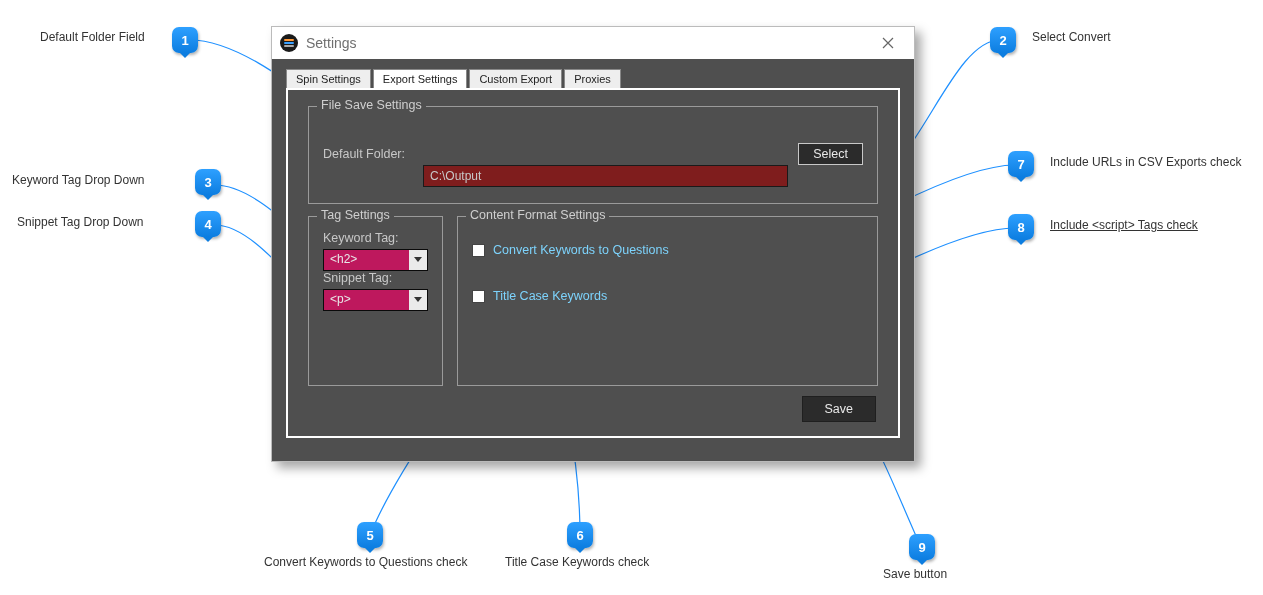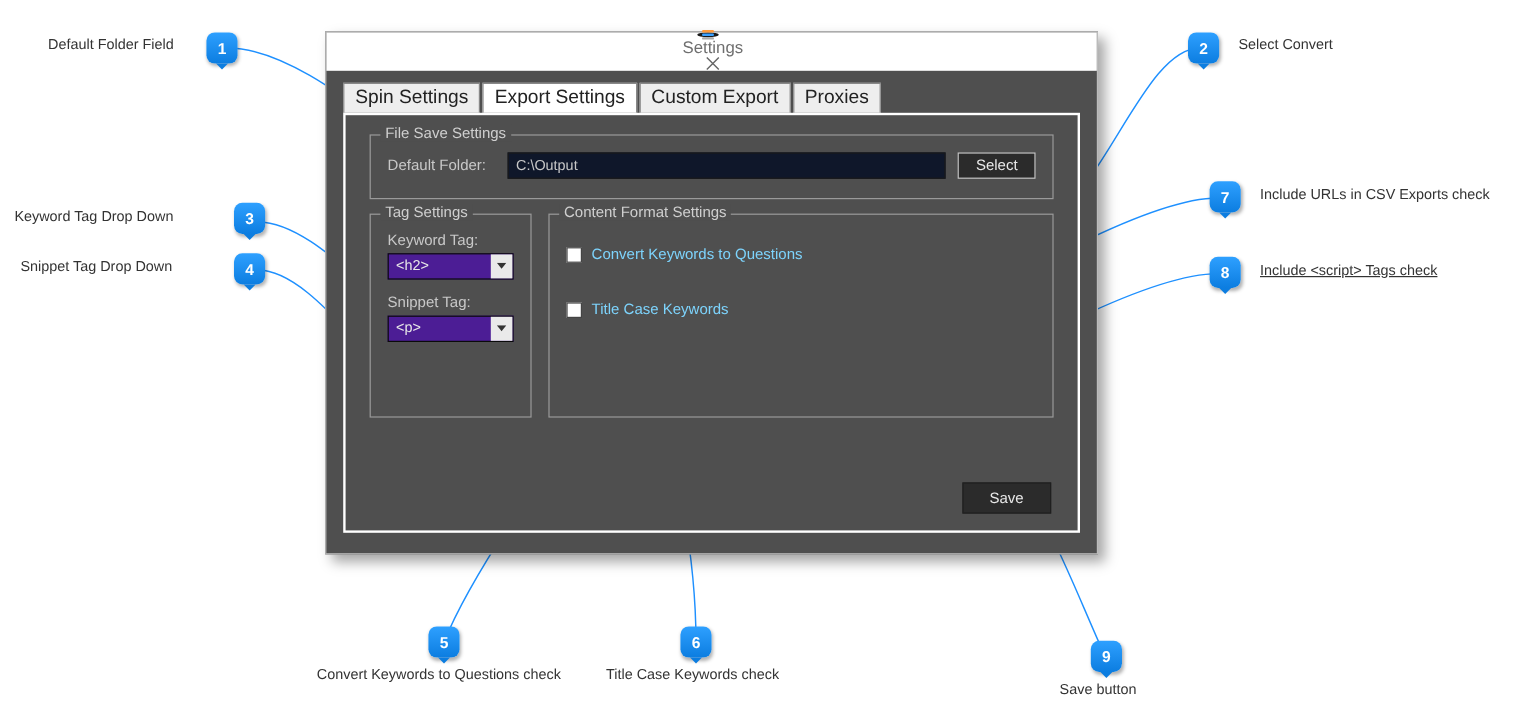--- a/index.html
+++ b/index.html
@@ -22,21 +22,20 @@
     background: #4f4f4f;
     border: 1px solid #bbb;
     box-shadow: 6px 6px 10px rgba(0,0,0,0.35);
   }
   .titlebar {
     height: 32px;
     background: #ffffff;
     display: flex;
     align-items: center;
     padding: 0 6px 0 8px;
-    flex-direction: column;
   }
   .titlebar .app-icon {
     width: 18px; height: 18px;
     border-radius: 50%;
     background: #1a1a1a;
     display: inline-flex;
     align-items: center; justify-content: center;
     margin-right: 8px;
   }
   .titlebar .app-icon span {
@@ -63,21 +62,21 @@
 
   
   .tabs {
     display: flex;
     gap: 0;
     margin-bottom: 0;
   }
   .tab {
     background: #ffffff;
     color: #222;
-    font-size: 16px;
+    font-size: 11px;
     padding: 3px 9px;
     border: 1px solid #888;
     border-bottom: none;
     margin-right: 2px;
     cursor: pointer;
   }
   .tab.inactive {
     background: #eeeeee;
   }
 
@@ -118,26 +117,27 @@
     align-items: center;
     gap: 10px;
   }
   .folder-label {
     color: #c8c8c8;
     font-size: 12.5px;
     min-width: 90px;
   }
   .folder-input {
     flex: 1;
-    background: #0f172a;
+    background: #7f1d1d;
     border: 1px solid #1a1a1a;
     color: #c8c8c8;
     height: 22px;
     padding: 0 6px;
     font-size: 12px;
+    margin-top: 44px;
   }
   .btn {
     background: #2b2b2b;
     border: 1px solid #c8c8c8;
     color: #e8e8e8;
     font-size: 12.5px;
     padding: 3px 14px;
     cursor: pointer;
   }
   .btn.save {
@@ -151,24 +151,24 @@
   
   .field-label {
     color: #c8c8c8;
     font-size: 12.5px;
     margin-bottom: 4px;
     display: block;
   }
   .dropdown {
     width: 100%;
     display: flex;
-    background: #4c1d95;
+    background: #be185d;
     border: 1px solid #0a0a0a;
     height: 22px;
-    margin-bottom: 12px;
+    margin-bottom: 0;
   }
   .dropdown .dd-value {
     flex: 1;
     color: #e8e8e8;
     font-size: 12px;
     padding: 2px 6px;
   }
   .dropdown .dd-arrow {
     width: 18px;
     background: #eaeaea;

